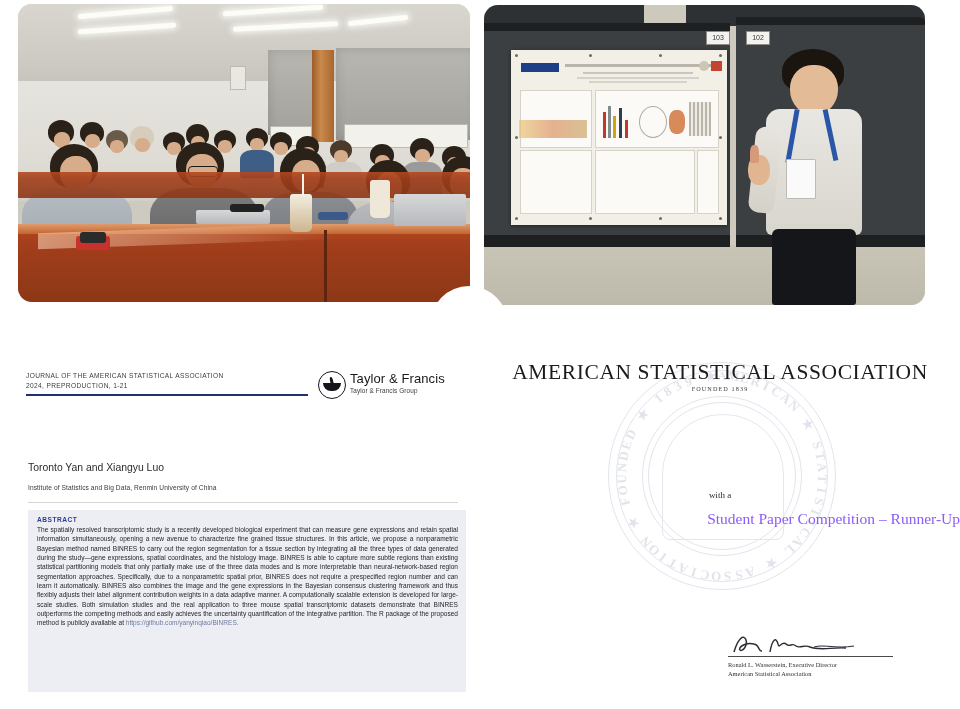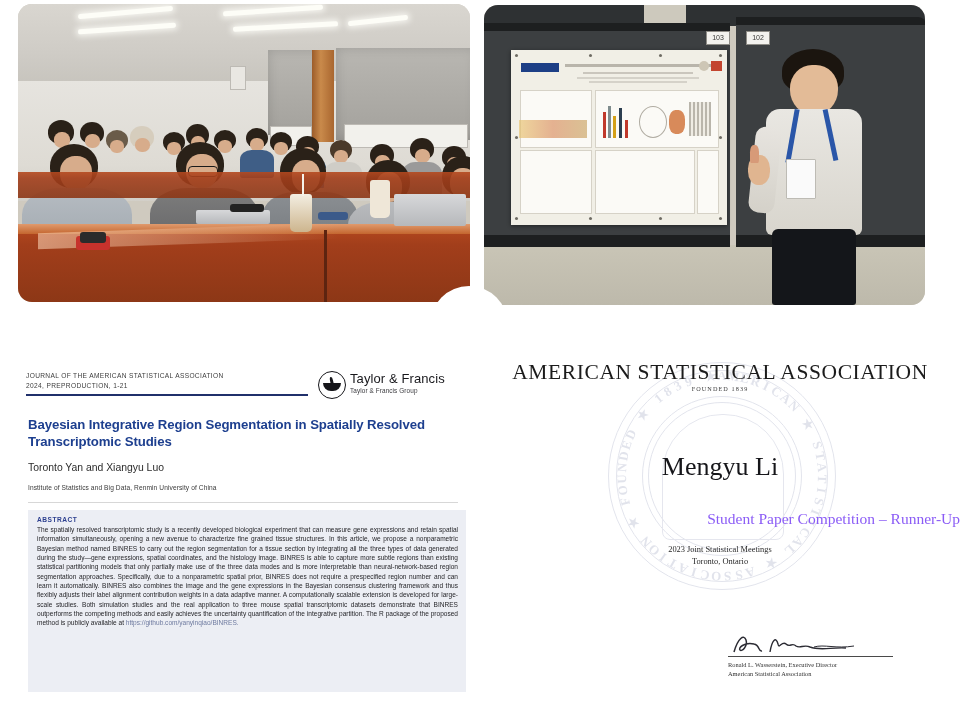--- a/index.html
+++ b/index.html
@@ -306,21 +306,20 @@
 
     <div class="pp-tf">
       <div class="tf-circle">
         <div class="tf-lamp"></div>
           <div class="tf-flame"></div>
       </div>
       <div class="tf-name">Taylor &amp; Francis</div>
       <div class="tf-sub">Taylor &amp; Francis Group</div>
     </div>
 
-    <div class="pp-title">Bayesian Integrative Region Segmentation in Spatially Resolved Transcriptomic Studies</div>
     <div class="pp-authors">Toronto Yan and Xiangyu Luo</div>
     <div class="pp-affil">Institute of Statistics and Big Data, Renmin University of China</div>
     <div class="pp-hr"></div>
 
     <div class="pp-abstract">
       <div class="pp-ablabel">ABSTRACT</div>
       <div class="pp-abtext"><span>The spatially resolved transcriptomic study is a recently developed biological experiment that can measure gene expressions and retain spatial information simultaneously, opening a new avenue to characterize fine grained tissue structures. In this article, we propose a nonparametric Bayesian method named BINRES to carry out the region segmentation for a tissue section by integrating all the three types of data generated during the study—gene expressions, spatial coordinates, and the histology image. BINRES is able to capture more subtle regions than existing statistical partitioning models that only partially make use of the three data modes and is more interpretable than neural-network-based region segmentation approaches. Specifically, due to a nonparametric spatial prior, BINRES does not require a prespecified region number and can learn it automatically. BINRES also combines the image and the gene expressions in the Bayesian consensus clustering framework and thus flexibly adjusts their label alignment contribution weights in a data adaptive manner. A computationally scalable extension is developed for large-scale studies. Both simulation studies and the real application to three mouse spatial transcriptomic datasets demonstrate that BINRES outperforms the competing methods and easily achieves the uncertainty quantification of the integrative partition. The R package of the proposed method is publicly available at </span><span class="pp-ablink">https://github.com/yanyinqiao/BINRES.</span></div>
     </div>
   </div>
 
@@ -385,26 +384,22 @@
           <span class="seal-ch" style="transform: translate(-54.0641px, -84.1254px) rotate(327.273deg) translate(-50%, -50%);">8</span>
           <span class="seal-ch" style="transform: translate(-44.1221px, -89.7398px) rotate(333.818deg) translate(-50%, -50%);">3</span>
           <span class="seal-ch" style="transform: translate(-33.6049px, -94.1844px) rotate(340.364deg) translate(-50%, -50%);">9</span>
           <span class="seal-ch" style="transform: translate(-22.6497px, -97.4012px) rotate(346.909deg) translate(-50%, -50%);"> </span>
           <span class="seal-ch" style="transform: translate(-11.3991px, -99.3482px) rotate(353.455deg) translate(-50%, -50%);">★</span>
         </div>
     </div>
 
     <div class="cert-asa">AMERICAN STATISTICAL ASSOCIATION</div>
     <div class="cert-founded">FOUNDED 1839</div>
-    <div class="cert-name">Mengyu Li</div>
+    <div class="cert-witha">with a</div>
     <div class="cert-award">Student Paper Competition – Runner-Up</div>
-    <div class="cert-meeting">
-      <div>2023 Joint Statistical Meetings</div>
-      <div>Toronto, Ontario</div>
-    </div>
 
     <div class="cert-sig">
       <svg width="165" height="28" viewBox="0 0 165 28">
         <path d="M6 22 C10 8, 16 4, 18 10 C20 16, 14 22, 12 20 C10 18, 16 12, 26 14 C32 15, 30 22, 34 21" fill="none" stroke="#2b2b33" stroke-width="1.5"></path>
         <path d="M42 22 C44 10, 48 6, 50 14 C51 20, 54 10, 58 14 C62 18, 64 12, 68 16 C72 19, 76 14, 82 17 C92 21, 104 17, 118 18" fill="none" stroke="#2b2b33" stroke-width="1.4"></path>
         <path d="M86 17 C96 14, 108 19, 126 16" fill="none" stroke="#2b2b33" stroke-width="1"></path>
       </svg>
       <div class="sig-line"></div>
     </div>
     <div class="cert-signame">

